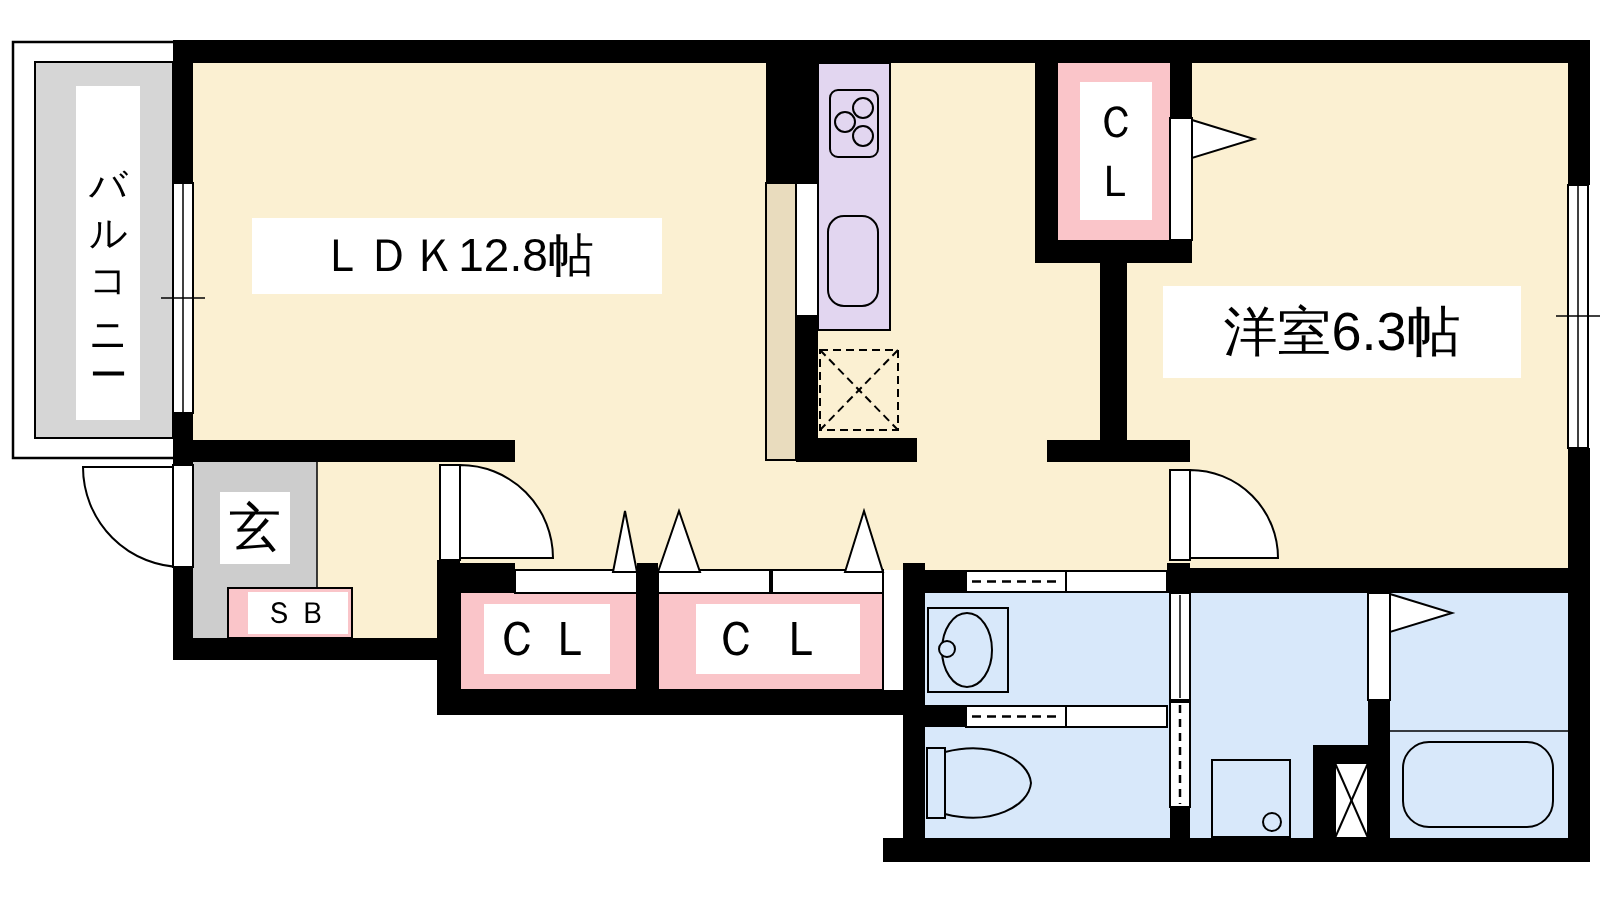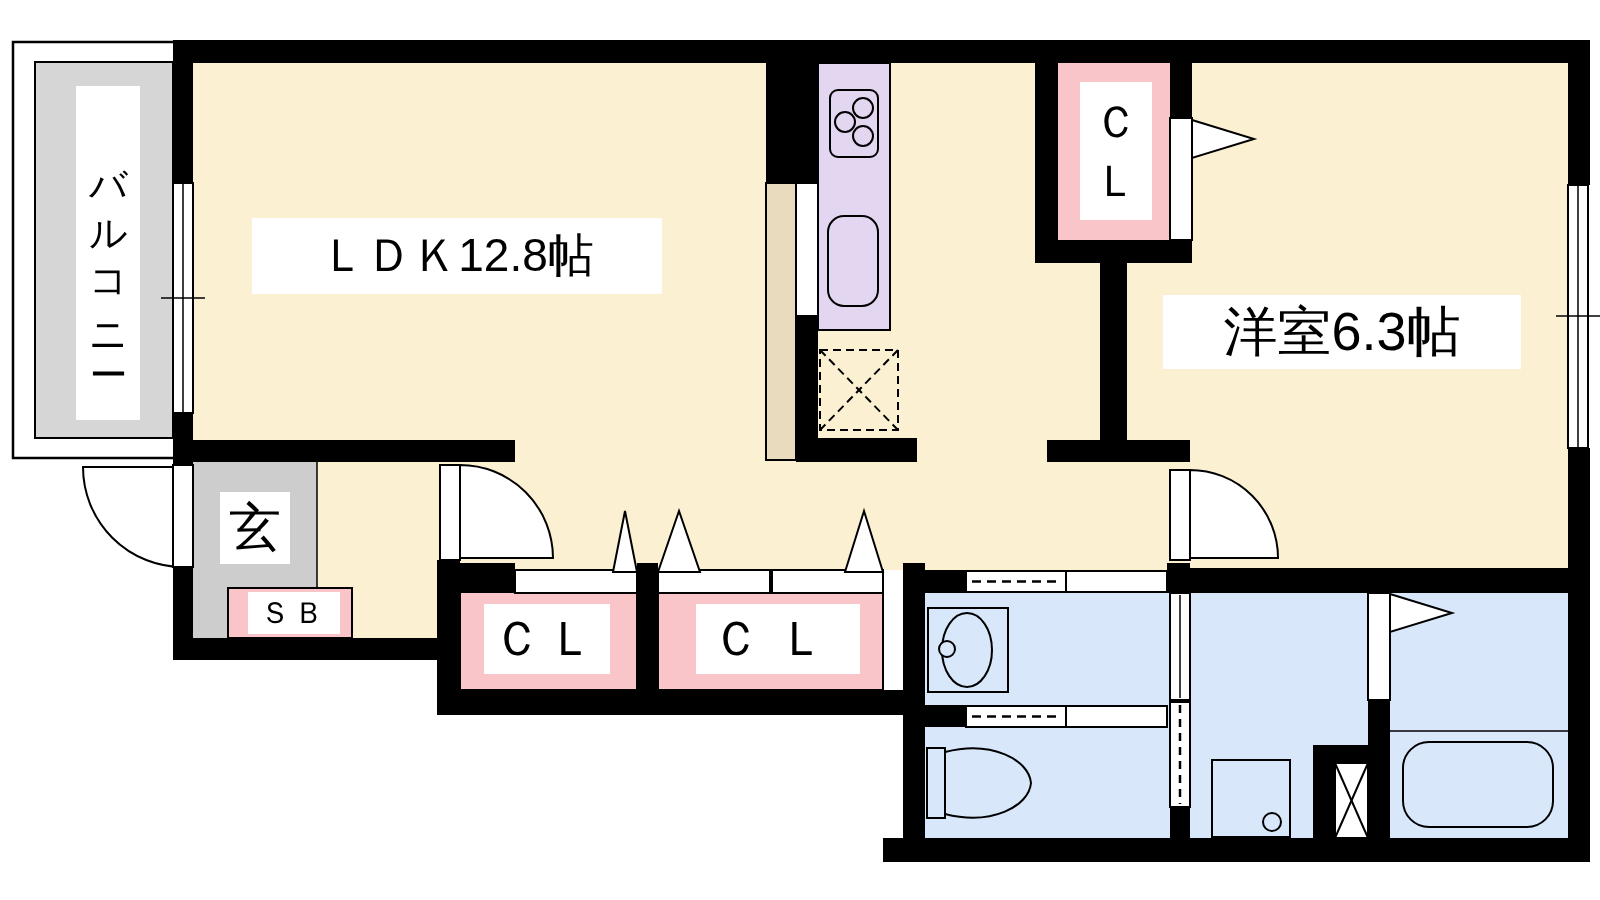--- a/index.html
+++ b/index.html
@@ -3,25 +3,25 @@
 <meta charset="utf-8">
 <style>
   html,body{margin:0;padding:0;background:#fff;}
   #stage{position:relative;width:1600px;height:900px;background:#ffffff;overflow:hidden;
          font-family:"Liberation Sans","DejaVu Sans",sans-serif;}
   #plan-svg{position:absolute;left:0;top:0;}
   .room-label{position:absolute;background:#ffffff;color:#000;display:flex;
               align-items:center;justify-content:center;text-align:center;
               font-family:"Liberation Sans","DejaVu Sans",sans-serif;}
   .lbl-ldk{left:252px;top:218px;width:410px;height:76px;font-size:46px;}
-  .lbl-western{left:1163px;top:286px;width:358px;height:74px;font-size:54px;margin-top:9px;}
+  .lbl-western{left:1163px;top:286px;width:358px;height:92px;font-size:54px;}
   .lbl-balcony{left:76px;top:86px;width:64px;height:334px;font-size:38px;
                writing-mode:vertical-rl;text-orientation:upright;letter-spacing:10px;}
   .lbl-genkan{left:220px;top:492px;width:70px;height:72px;font-size:52px;}
-  .lbl-sb{left:248px;top:592px;width:92px;height:42px;font-size:30px;letter-spacing:4px;}
+  .lbl-sb{left:248px;top:592px;width:100px;height:42px;font-size:30px;letter-spacing:4px;}
   .lbl-cl-left{left:484px;top:604px;width:126px;height:70px;font-size:48px;letter-spacing:6px;}
   .lbl-cl-right{left:696px;top:604px;width:164px;height:70px;font-size:48px;letter-spacing:18px;}
   .lbl-cl-top{left:1080px;top:82px;width:72px;height:138px;font-size:44px;flex-direction:column;line-height:1.35;}
   
   .f-cream{fill:var(--room-cream,#FBF0D2);}
   .f-blue{fill:var(--wet-blue,#D8E8FA);}
   .f-pink{fill:var(--closet-pink,#FAC5C9);}
   .f-lav{fill:var(--kitchen-lavender,#E2D6F0);stroke:#000;stroke-width:2;}
   .f-tan{fill:var(--counter-tan,#E9DCBE);stroke:#000;stroke-width:2;}
   .f-balc{fill:var(--balcony-gray,#D6D6D6);stroke:#000;stroke-width:2;}

